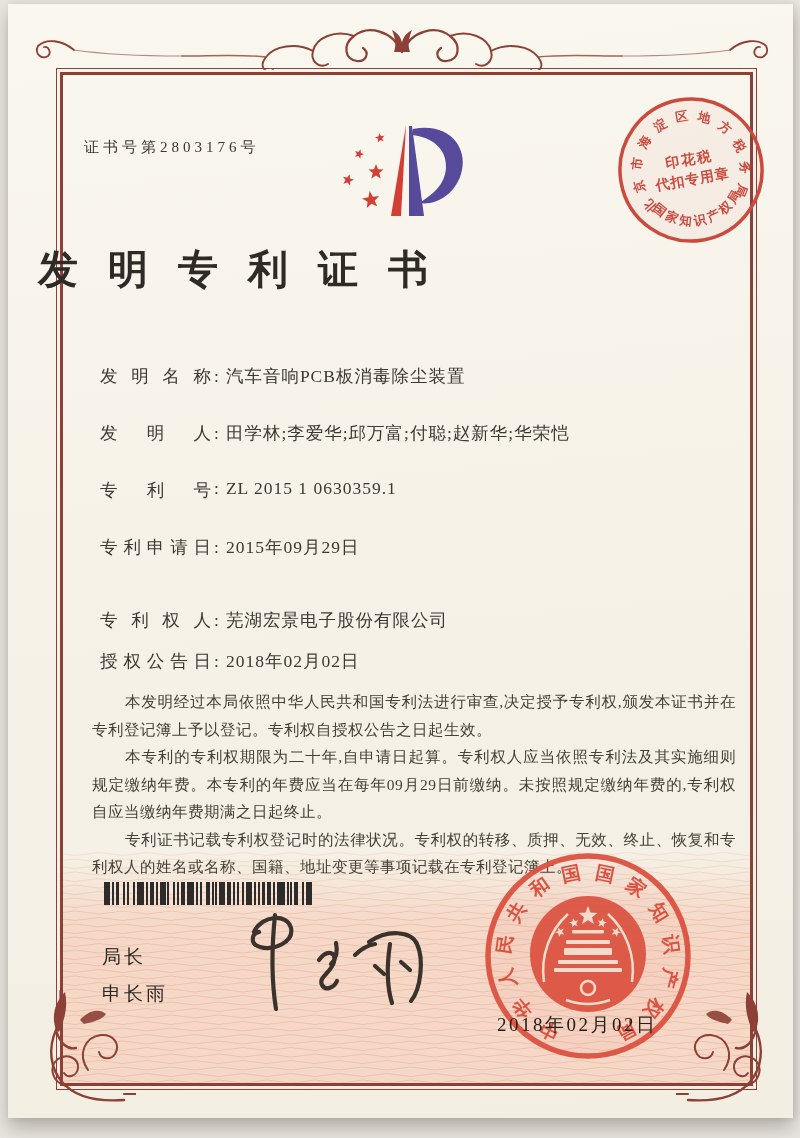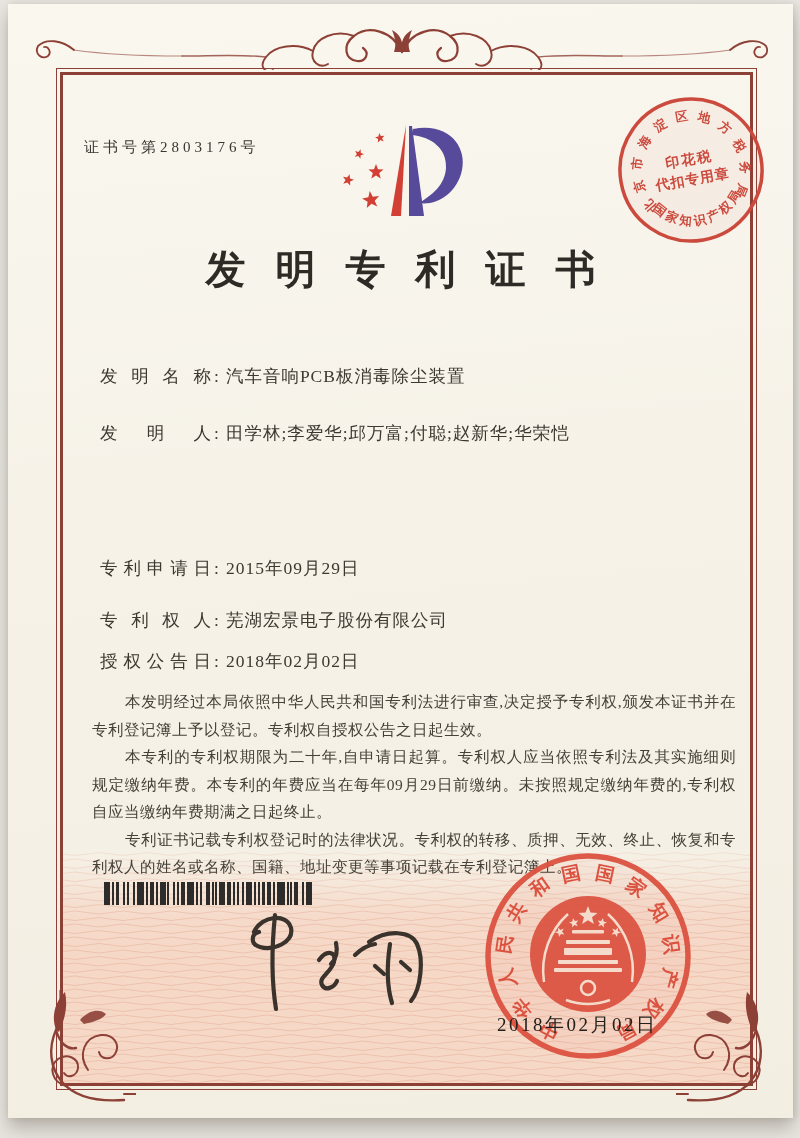--- a/index.html
+++ b/index.html
@@ -25,21 +25,21 @@
   
   #pink-band{
     position:absolute;left:55px;top:845px;width:688px;height:236px;z-index:1;overflow:hidden;
     background:linear-gradient(180deg,rgba(246,216,199,0) 0px,rgba(246,216,199,.85) 55px,#f6d8c7 100px,#f6d8c7 100%);
   }
   #pink-band svg{position:absolute;left:0;top:0;}
   #pink-fade{position:absolute;left:0;top:0;width:100%;height:70px;
     background:linear-gradient(180deg,#f6f2e8 0%,rgba(246,242,232,0) 100%);opacity:.55;}
   
   #cert-no{left:76px;top:134px;font-size:15px;letter-spacing:4px;color:#3b362f;z-index:4;}
-  #title{left:0;top:238px;width:100%;text-align:center;font-size:40px;font-weight:600;
+  #title{left:0;top:238px;width:100%;text-align:left;font-size:40px;font-weight:600;
     letter-spacing:30px;text-indent:30px;color:#2e2a25;z-index:4;}
   .field-row{left:92px;width:640px;font-size:17.5px;color:#3d3830;letter-spacing:1px;z-index:4;}
   .field-label{display:inline-block;width:112px;text-align:justify;text-align-last:justify;vertical-align:top;}
   .field-colon{display:inline-block;margin:0 6px 0 2px;}
   #paragraphs{left:84px;top:684px;width:644px;z-index:4;font-size:15.5px;line-height:27.5px;
     color:#454038;letter-spacing:.5px;text-align:justify;}
   #paragraphs p{margin:0;text-indent:33px;}
   #barcode{left:96px;top:878px;width:208px;height:23px;z-index:4;font-size:0;white-space:nowrap;}
   #barcode span{display:inline-block;height:100%;}
   #signer{left:94px;top:934px;z-index:4;font-family:"Liberation Sans","DejaVu Sans",sans-serif;
@@ -170,38 +170,45 @@
     </div>
 
     <div id="title" class="abs">发明专利证书</div>
 
     <div class="field-row abs" style="top:360px;">
       <span class="field-label">发明名称</span><span class="field-colon">:</span><span>汽车音响PCB板消毒除尘装置</span>
     </div>
     <div class="field-row abs" style="top:417px;">
       <span class="field-label">发明人</span><span class="field-colon">:</span><span>田学林;李爱华;邱万富;付聪;赵新华;华荣恺</span>
     </div>
-    <div class="field-row abs" style="top:552px;">
+    <div class="field-row abs" style="top:474px;">
+      <span class="field-label">专利号</span><span class="field-colon">:</span><span>ZL 2015 1 0630359.1</span>
+    </div>
+    <div class="field-row abs" style="top:531px;">
       <span class="field-label">专利申请日</span><span class="field-colon">:</span><span>2015年09月29日</span>
     </div>
     <div class="field-row abs" style="top:588px;margin-top:16px;">
       <span class="field-label">专利权人</span><span class="field-colon">:</span><span>芜湖宏景电子股份有限公司</span>
     </div>
     <div class="field-row abs" style="top:645px;">
       <span class="field-label">授权公告日</span><span class="field-colon">:</span><span>2018年02月02日</span>
     </div>
 
     <div id="paragraphs" class="abs">
       <p>本发明经过本局依照中华人民共和国专利法进行审查,决定授予专利权,颁发本证书并在专利登记簿上予以登记。专利权自授权公告之日起生效。</p>
       <p>本专利的专利权期限为二十年,自申请日起算。专利权人应当依照专利法及其实施细则规定缴纳年费。本专利的年费应当在每年09月29日前缴纳。未按照规定缴纳年费的,专利权自应当缴纳年费期满之日起终止。</p>
       <p>专利证书记载专利权登记时的法律状况。专利权的转移、质押、无效、终止、恢复和专利权人的姓名或名称、国籍、地址变更等事项记载在专利登记簿上。</p>
     </div>
 
     <div id="barcode" class="abs"><span style="width: 5.78px; background: rgb(46, 44, 42);"></span><span style="width: 1.93px; background: transparent;"></span><span style="width: 1.93px; background: rgb(46, 44, 42);"></span><span style="width: 1.93px; background: transparent;"></span><span style="width: 3.85px; background: rgb(46, 44, 42);"></span><span style="width: 3.85px; background: transparent;"></span><span style="width: 1.93px; background: rgb(46, 44, 42);"></span><span style="width: 1.93px; background: transparent;"></span><span style="width: 1.93px; background: rgb(46, 44, 42);"></span><span style="width: 3.85px; background: transparent;"></span><span style="width: 1.93px; background: rgb(46, 44, 42);"></span><span style="width: 1.93px; background: transparent;"></span><span style="width: 7.7px; background: rgb(46, 44, 42);"></span><span style="width: 1.93px; background: transparent;"></span><span style="width: 1.93px; background: rgb(46, 44, 42);"></span><span style="width: 1.93px; background: transparent;"></span><span style="width: 3.85px; background: rgb(46, 44, 42);"></span><span style="width: 1.93px; background: transparent;"></span><span style="width: 1.93px; background: rgb(46, 44, 42);"></span><span style="width: 1.93px; background: transparent;"></span><span style="width: 5.78px; background: rgb(46, 44, 42);"></span><span style="width: 1.93px; background: transparent;"></span><span style="width: 1.93px; background: rgb(46, 44, 42);"></span><span style="width: 3.85px; background: transparent;"></span><span style="width: 1.93px; background: rgb(46, 44, 42);"></span><span style="width: 1.93px; background: transparent;"></span><span style="width: 1.93px; background: rgb(46, 44, 42);"></span><span style="width: 1.93px; background: transparent;"></span><span style="width: 3.85px; background: rgb(46, 44, 42);"></span><span style="width: 1.93px; background: transparent;"></span><span style="width: 7.7px; background: rgb(46, 44, 42);"></span><span style="width: 1.93px; background: transparent;"></span><span style="width: 1.93px; background: rgb(46, 44, 42);"></span><span style="width: 1.93px; background: transparent;"></span><span style="width: 1.93px; background: rgb(46, 44, 42);"></span><span style="width: 3.85px; background: transparent;"></span><span style="width: 3.85px; background: rgb(46, 44, 42);"></span><span style="width: 1.93px; background: transparent;"></span><span style="width: 1.93px; background: rgb(46, 44, 42);"></span><span style="width: 1.93px; background: transparent;"></span><span style="width: 1.93px; background: rgb(46, 44, 42);"></span><span style="width: 1.93px; background: transparent;"></span><span style="width: 5.78px; background: rgb(46, 44, 42);"></span><span style="width: 1.93px; background: transparent;"></span><span style="width: 3.85px; background: rgb(46, 44, 42);"></span><span style="width: 1.93px; background: transparent;"></span><span style="width: 1.93px; background: rgb(46, 44, 42);"></span><span style="width: 1.93px; background: transparent;"></span><span style="width: 1.93px; background: rgb(46, 44, 42);"></span><span style="width: 3.85px; background: transparent;"></span><span style="width: 1.93px; background: rgb(46, 44, 42);"></span><span style="width: 1.93px; background: transparent;"></span><span style="width: 5.78px; background: rgb(46, 44, 42);"></span><span style="width: 1.93px; background: transparent;"></span><span style="width: 1.93px; background: rgb(46, 44, 42);"></span><span style="width: 1.93px; background: transparent;"></span><span style="width: 1.93px; background: rgb(46, 44, 42);"></span><span style="width: 1.93px; background: transparent;"></span><span style="width: 3.85px; background: rgb(46, 44, 42);"></span><span style="width: 1.93px; background: transparent;"></span><span style="width: 3.85px; background: rgb(46, 44, 42);"></span><span style="width: 1.93px; background: transparent;"></span><span style="width: 1.93px; background: rgb(46, 44, 42);"></span><span style="width: 1.93px; background: transparent;"></span><span style="width: 7.7px; background: rgb(46, 44, 42);"></span><span style="width: 1.93px; background: transparent;"></span><span style="width: 1.93px; background: rgb(46, 44, 42);"></span><span style="width: 1.93px; background: transparent;"></span><span style="width: 1.93px; background: rgb(46, 44, 42);"></span><span style="width: 1.93px; background: transparent;"></span><span style="width: 3.85px; background: rgb(46, 44, 42);"></span><span style="width: 3.85px; background: transparent;"></span><span style="width: 1.93px; background: rgb(46, 44, 42);"></span><span style="width: 1.93px; background: transparent;"></span><span style="width: 5.78px; background: rgb(46, 44, 42);"></span></div>
 
+    <div id="signer" class="abs">
+      <div>局长</div>
+      <div>申长雨</div>
+    </div>
 
     <svg id="signature-svg" class="abs" width="214" height="116" viewBox="0 0 214 116">
       <g fill="none" stroke="#2b2620" stroke-width="4.2" stroke-linecap="round" opacity="0.92">
         <path d="M36,30 C44,13 69,11 73,26 C76,40 56,49 42,45 C32,42 33,32 41,30"></path>
         <path d="M57,13 C54,42 53,76 58,107"></path>
         <path d="M101,58 C109,47 119,50 116,60 C113,71 100,75 104,83 C107,89 116,86 119,79"></path>
         <path d="M118,41 C120,50 118,57 113,62"></path>
         <path d="M137,53 C145,45 151,43 157,42"></path>
         <path d="M151,40 C170,27 193,29 199,42 C206,57 203,87 193,99"></path>
         <path d="M172,42 C169,62 169,85 174,101"></path>

